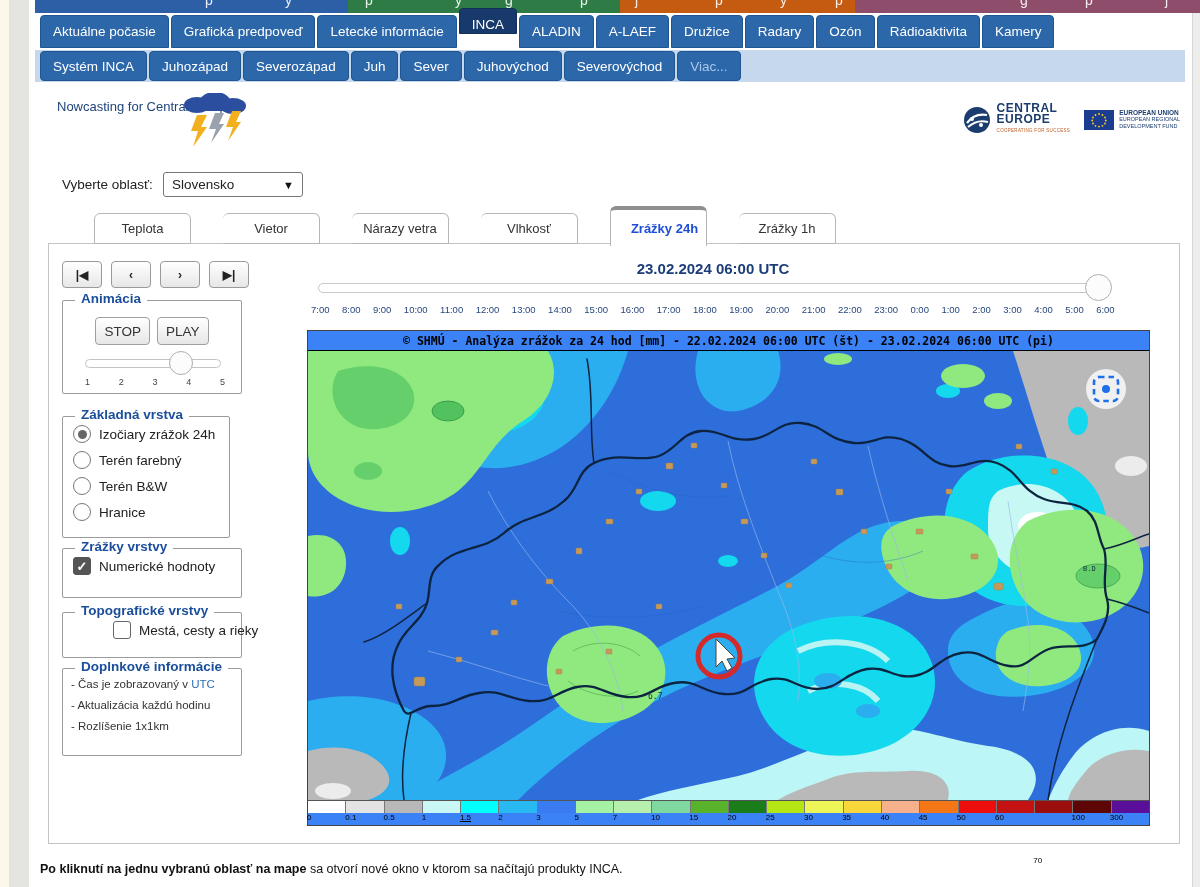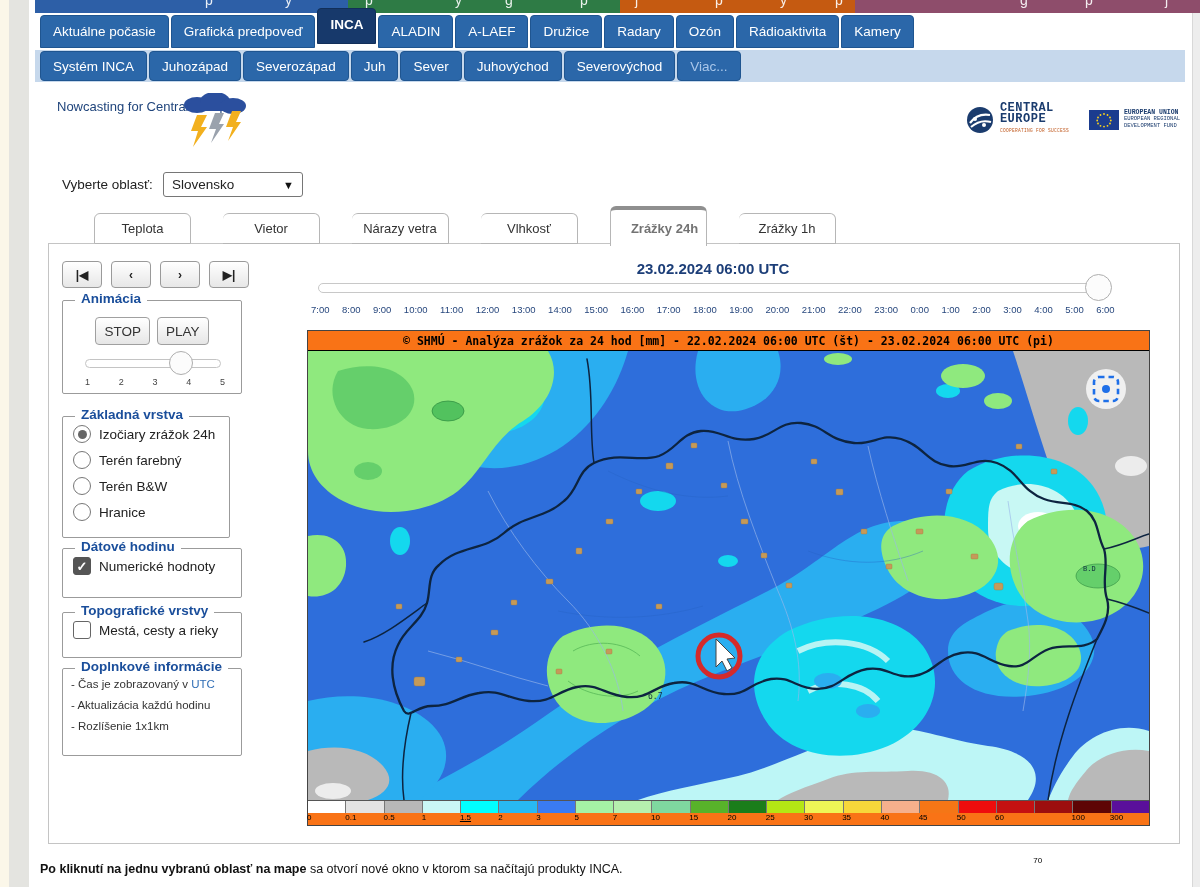--- a/index.html
+++ b/index.html
@@ -12,55 +12,55 @@
 
   
   #top-strip { position:absolute; left:35px; top:0; width:1165px; height:13px; display:flex; overflow:hidden; }
   #top-strip .seg { height:13px; position:relative; }
   #top-strip .frag { position:absolute; top:-8px; color:rgba(255,255,255,.9); font-size:14px; }
 
   
   #nav-row1 { position:absolute; left:40px; top:15px; display:flex; gap:2px; z-index:5; }
   .nav-tab { background:#2b67a9; border:1px solid #1f5590; border-radius:4px 4px 0 0;
              color:#fff; font-size:13.5px; padding:8px 12px 7px; height:33px; white-space:nowrap; cursor:pointer; }
-  .nav-tab.active { background:#17396b; border-color:#122f59; font-weight:bold; margin-top:-7px; height:36px; }
+  .nav-tab.active { background:#17396b; border-color:#122f59; font-weight:normal; margin-top:-7px; height:26px; }
   #nav-band2 { position:absolute; left:35px; top:50px; width:1150px; height:32px; background:#c6d8ec; }
   #nav-row2 { position:absolute; left:40px; top:51px; display:flex; gap:2px; z-index:5; }
   .nav-tab2 { background:#2b67a9; border:1px solid #1f5590; border-radius:4px; color:#fff;
               font-size:13.5px; padding:7px 12px; height:30px; white-space:nowrap; cursor:pointer; }
   .nav-tab2.muted { color:#a9c7ea; }
 
   
   #logo { position:absolute; left:57px; top:97px; }
   #logo-title { font-size:30px; color:#20457c; letter-spacing:1px; }
   #logo-sub { font-size:13px; color:#20457c; margin-top:2px; }
   #logo-art { position:absolute; left:118px; top:-4px; }
 
-  #partners { position:absolute; right:20px; top:103px; display:flex; gap:20px; align-items:center;font-family:Liberation Mono, monospace; }
+  #partners { position:absolute; right:20px; top:103px; display:flex; gap:14px; align-items:center; }
   .ce-logo { display:flex; align-items:center; gap:5px; }
   .ce-text { color:#1b3c6e; font-weight:bold; font-size:12px; line-height:11px; letter-spacing:.5px; }
   .ce-tag { color:#c05a20; font-weight:normal; font-size:4.5px; letter-spacing:.3px; }
   .eu-logo { display:flex; align-items:center; gap:5px; }
   .eu-text { color:#1b3c6e; font-size:5.5px; line-height:6.5px; }
   .eu-text .l1 { font-weight:bold; font-size:6.5px; }
 
   
   #region-row { position:absolute; left:62px; top:172px; display:flex; align-items:center; gap:10px; font-size:13.5px; color:#222; }
   #region-select { width:140px; height:25px; border:1px solid #767676; border-radius:3px; background:#fff;
                    display:flex; align-items:center; justify-content:space-between; padding:0 8px; font-size:13.5px; cursor:pointer; }
   #region-select .chev { font-size:11px; color:#111; }
 
   
   #product-tabs { position:absolute; left:62px; top:213px; display:flex; z-index:3; }
   .ptab { width:97px; height:31px; background:#fff; border:1px solid #b6b6b6; border-left-width:0;
           display:flex; align-items:center; justify-content:center; font-size:13px; color:#333;
           border-radius:6px 6px 0 0; cursor:pointer;margin-left:32px; }
   .ptab:first-child { border-left-width:1px; }
   .ptab.active { position:relative; top:-7px; height:40px; border-top:4px solid #8f8f8f; border-left-width:1px;
-                 border-bottom:none; font-weight:bold; color:#737373; background:#fff; z-index:4;padding-left:12px; }
+                 border-bottom:none; font-weight:bold; color:#1d4ed8; background:#fff; z-index:4;padding-left:12px; }
   #panel { position:absolute; left:48px; top:243px; width:1132px; height:601px; border:1px solid #c4c4c4; background:#fff; }
 
   
   #nav-buttons { position:absolute; left:62px; top:261px; display:flex; gap:9px; }
   .arrow-btn { width:40px; height:27px; border:1px solid #9a9a9a; border-radius:4px;
                background:linear-gradient(#ffffff,#e7e7e7); font-size:12px; font-weight:bold; color:#222;
                display:flex; align-items:center; justify-content:center; cursor:pointer; }
   #datetime { position:absolute; left:318px; top:260px; width:790px; text-align:center;
               font-size:15px; font-weight:bold; color:#1c3e78; }
   #time-slider { position:absolute; left:318px; top:283px; width:790px; height:10px; background:#fff;
@@ -81,37 +81,37 @@
               display:flex; align-items:center; justify-content:center; cursor:pointer; }
   #speed-slider { position:absolute; left:22px; top:58px; width:136px; height:9px; background:#fff;
                   border:1px solid #c4c4c4; border-radius:5px; cursor:pointer; }
   #speed-handle { position:absolute; left:62%; top:-9px; width:24px; height:24px; border-radius:50%;
                   background:#fcfcfc; border:1px solid #aeaeae; cursor:grab; }
   #speed-labels { position:absolute; left:22px; top:76px; width:140px; display:flex; justify-content:space-between; }
   #speed-labels span { font-size:9px; color:#444; }
 
   #fs-base { left:62px; top:416px; width:168px; height:122px; }
   #fs-data { left:62px; top:548px; width:180px; height:50px; }
-  #fs-topo { left:62px; top:612px; width:180px; height:46px; }
+  #fs-topo { left:62px; top:612px; width:180px; height:46px;padding-left:40px; }
   #fs-info { left:62px; top:668px; width:180px; height:88px; }
 
   .opt-row { display:flex; align-items:center; gap:8px; margin:8px 0 0 10px; cursor:pointer; }
   .radio { width:18px; height:18px; border:1.5px solid #777; border-radius:50%; background:#fff;
            display:flex; align-items:center; justify-content:center; flex:0 0 18px; }
   .radio.sel::after { content:""; width:9px; height:9px; border-radius:50%; background:#666; }
   .check { width:18px; height:18px; border:1.5px solid #666; border-radius:3px; background:#fff; flex:0 0 18px;
            display:flex; align-items:center; justify-content:center; font-size:13px; color:#fff; font-weight:bold; }
   .check.on { background:#555; border-color:#555; }
   .opt-label { font-size:13.5px; color:#222; white-space:nowrap; }
 
   .info-line { font-size:11.5px; color:#333; margin:9px 0 0 8px; white-space:nowrap; }
   .info-line a { color:#2f6db5; text-decoration:none; cursor:pointer; }
 
   
-  #map-box { position:absolute; left:307px; top:330px; width:843px; border:1px solid #444; background:#f97316;text-align:right; }
+  #map-box { position:absolute; left:307px; top:330px; width:843px; border:1px solid #444; background:#3b82f6;text-align:right; }
   #map-title { height:20px; border-bottom:1px solid #000; display:flex; align-items:center; justify-content:center;
                font-family:"DejaVu Sans Mono",monospace; font-size:11.5px; font-weight:bold; color:#000; white-space:nowrap; }
   #map-svg { display:block; }
   #colorbar { display:flex; height:13px; border-top:1px solid #555; }
   #colorbar .cell { flex:1; border-right:1px solid #777; }
   #colorbar .cell:last-child { border-right:none; }
   #colorbar-ticks { position:relative; height:12px; }
   #colorbar-ticks span { position:absolute; top:0; font-size:8px; color:#000; transform:translateX(-1px); }
 
   #footer-text { position:absolute; left:40px; top:862px; font-size:12.5px; color:#111; }
@@ -139,20 +139,21 @@
     <span class="frag" style="left: 745px;">y</span>
     <span class="frag" style="left: 800px;">p</span>
     <span class="frag" style="left: 985px;">g</span>
     <span class="frag" style="left: 1050px;">p</span>
     <span class="frag" style="left: 1130px;">j</span>
   </div>
 
 <div id="nav-row1">
     <div class="nav-tab">Aktuálne počasie</div>
     <div class="nav-tab">Grafická predpoveď</div>
+    <div class="nav-tab">Letecké informácie</div>
     <div class="nav-tab active">INCA</div>
     <div class="nav-tab">ALADIN</div>
     <div class="nav-tab">A-LAEF</div>
     <div class="nav-tab">Družice</div>
     <div class="nav-tab">Radary</div>
     <div class="nav-tab">Ozón</div>
     <div class="nav-tab">Rádioaktivita</div>
     <div class="nav-tab">Kamery</div>
   </div>
 <div id="nav-band2"></div>
@@ -312,21 +313,21 @@
         <span class="opt-label">Terén B&amp;W</span>
       </div>
       <div class="opt-row">
         <span class="radio"></span>
         <span class="opt-label">Hranice</span>
       </div>
     </div>
 </div>
 
 <div class="fs" id="fs-data">
-  <div class="fs-legend">Dátové hodinu</div>
+  <div class="fs-legend">Zrážky vrstvy</div>
   <div id="data-options">
       <div class="opt-row">
         <span class="check on">✓</span>
         <span class="opt-label">Numerické hodnoty</span>
       </div>
     </div>
 </div>
 
 <div class="fs" id="fs-topo">
   <div class="fs-legend">Topografické vrstvy</div>

